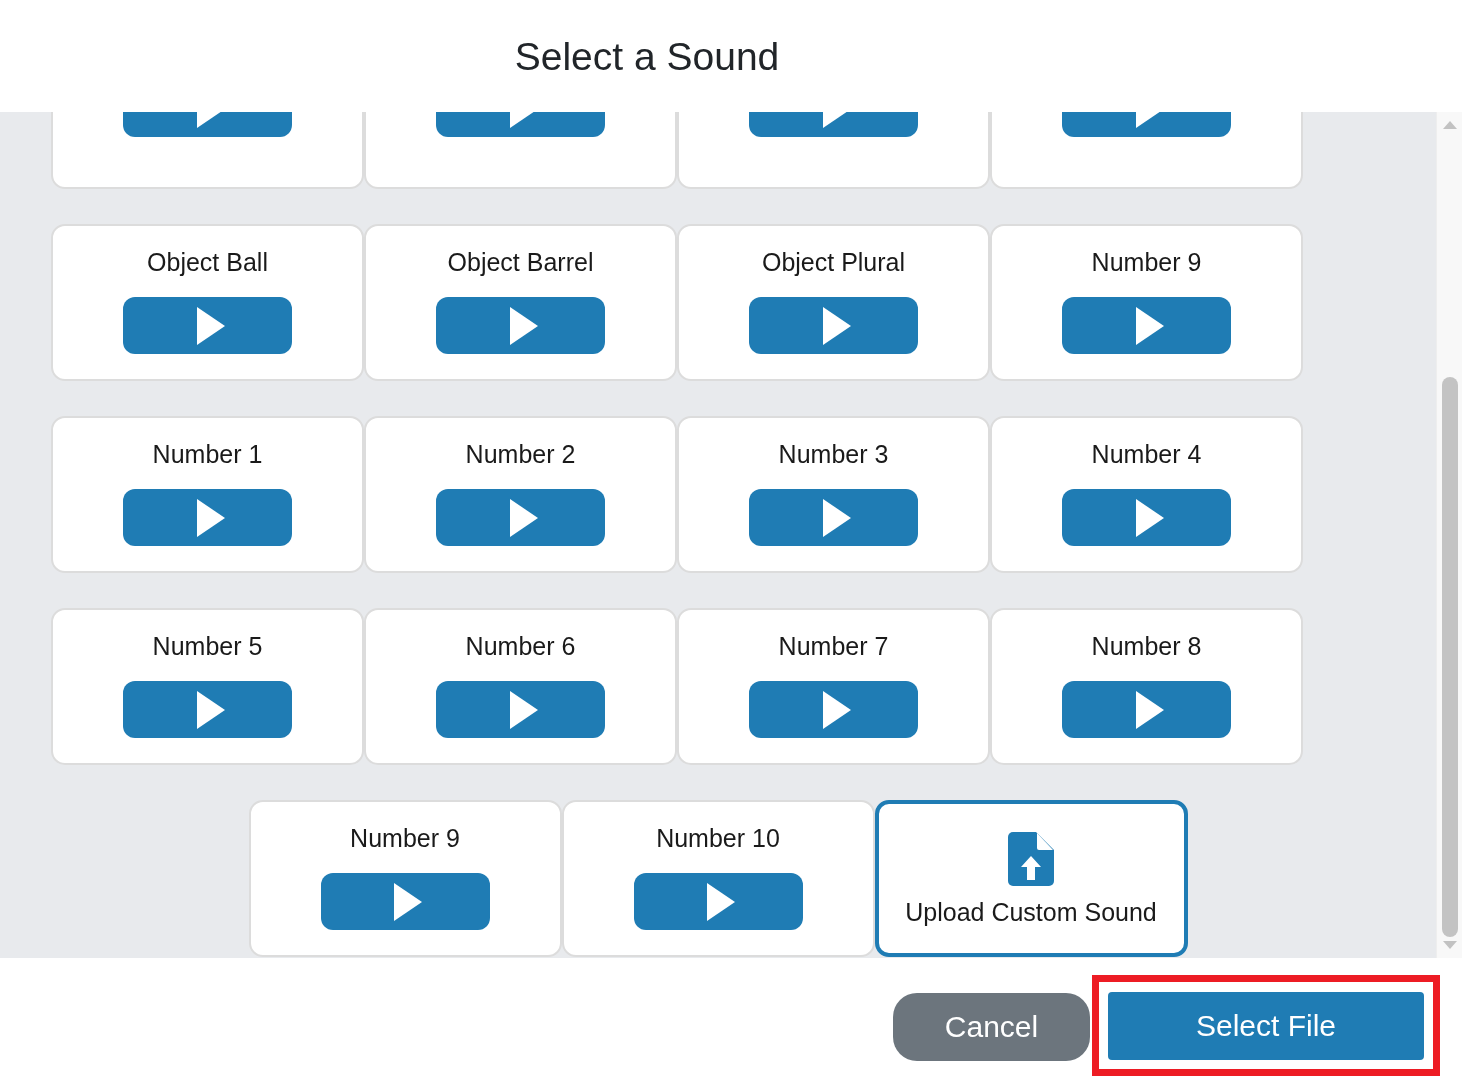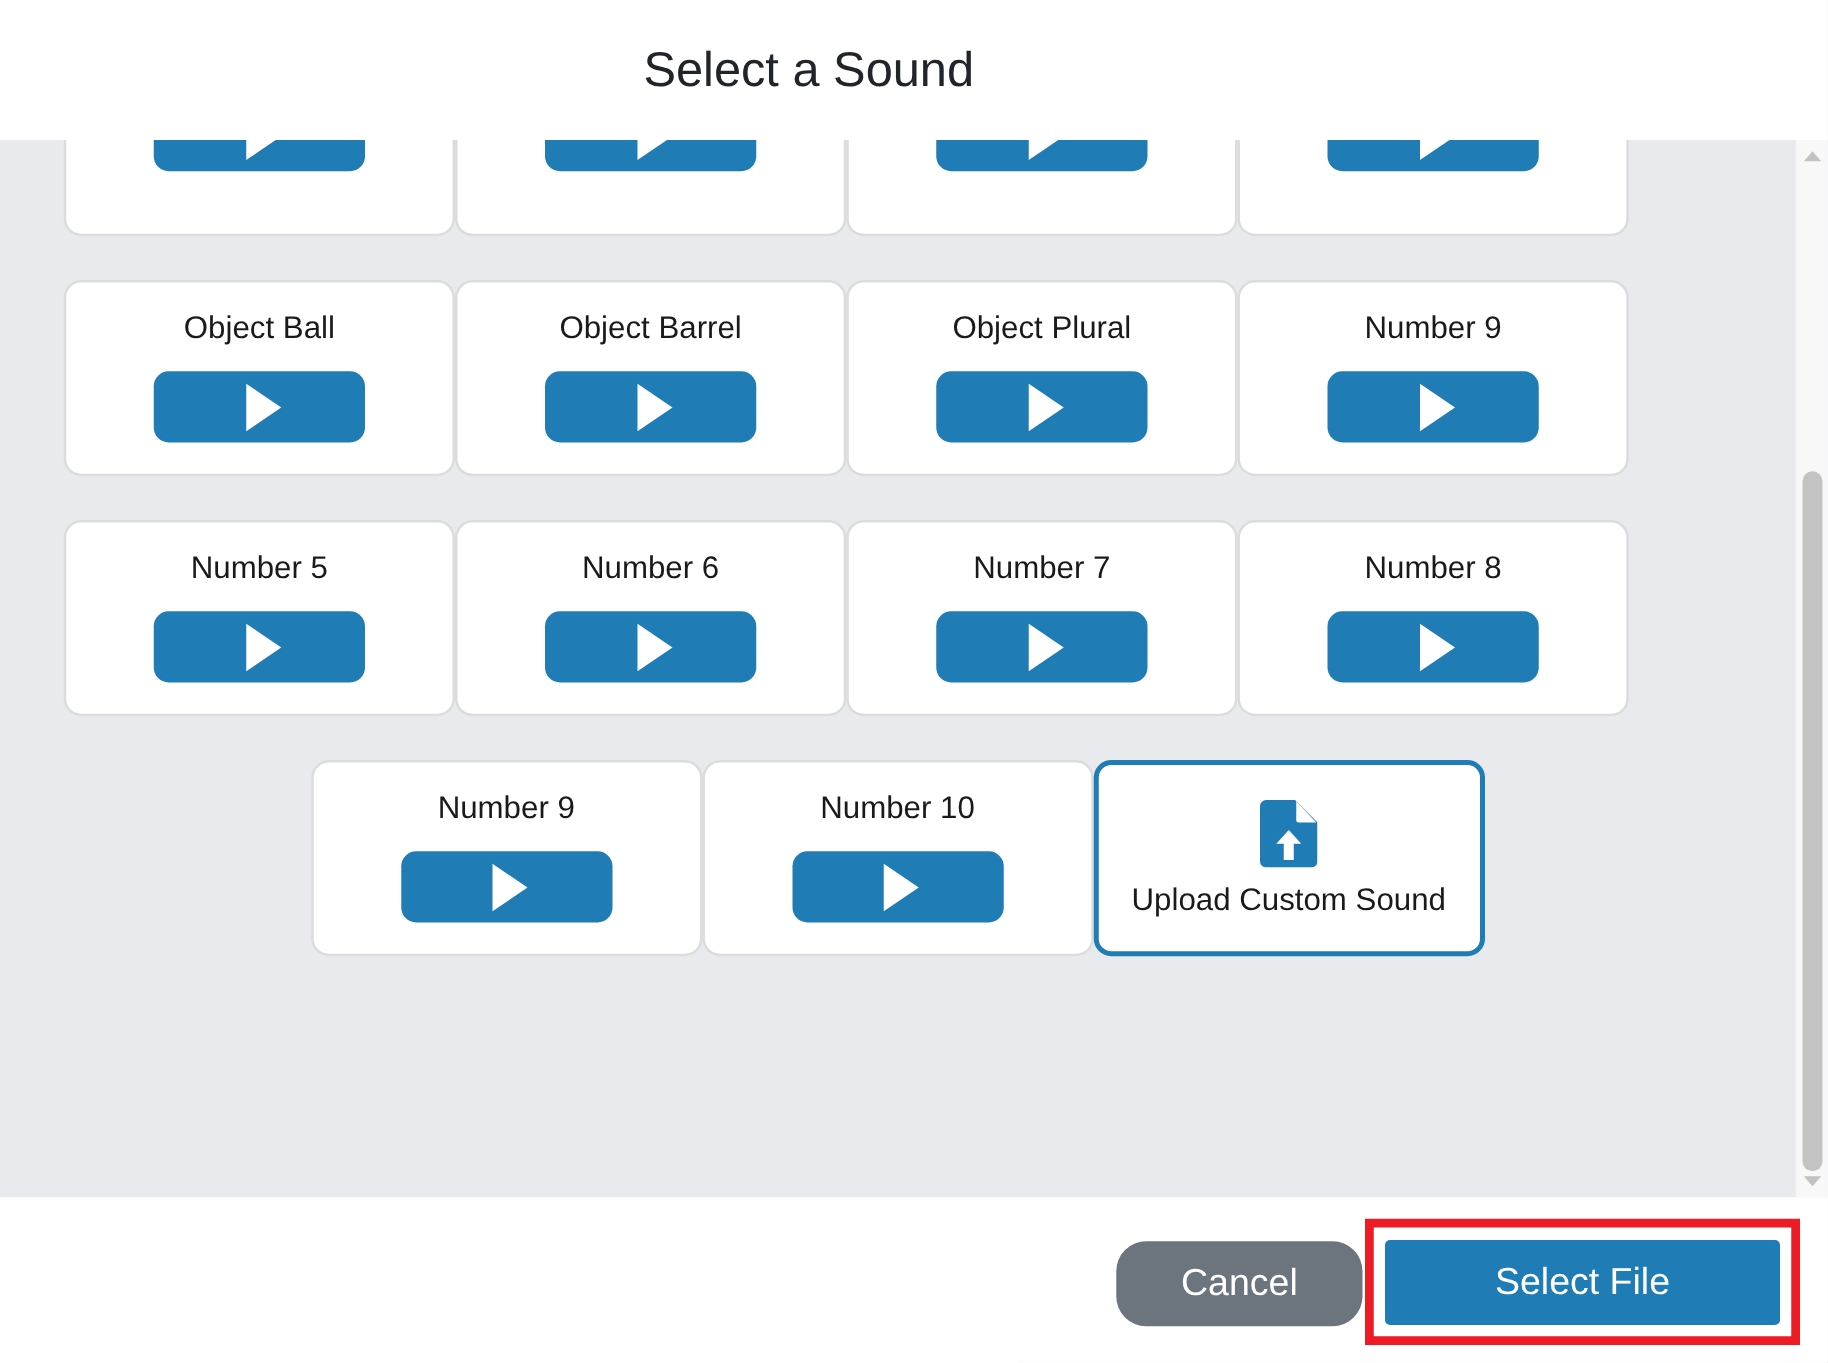--- a/index.html
+++ b/index.html
@@ -270,20 +270,46 @@
               </button>
           </div>
           <div class="sound-card">
             <span class="sound-label">Number 9</span>
             <button class="play-button">
                 <i class="tri"></i>
               </button>
           </div>
         </div>
 
+        <div class="row">
+          <div class="sound-card">
+            <span class="sound-label">Number 1</span>
+            <button class="play-button">
+                <i class="tri"></i>
+              </button>
+          </div>
+          <div class="sound-card">
+            <span class="sound-label">Number 2</span>
+            <button class="play-button">
+                <i class="tri"></i>
+              </button>
+          </div>
+          <div class="sound-card">
+            <span class="sound-label">Number 3</span>
+            <button class="play-button">
+                <i class="tri"></i>
+              </button>
+          </div>
+          <div class="sound-card">
+            <span class="sound-label">Number 4</span>
+            <button class="play-button">
+                <i class="tri"></i>
+              </button>
+          </div>
+        </div>
 
         <div class="row">
           <div class="sound-card">
             <span class="sound-label">Number 5</span>
             <button class="play-button">
                 <i class="tri"></i>
               </button>
           </div>
           <div class="sound-card">
             <span class="sound-label">Number 6</span>

